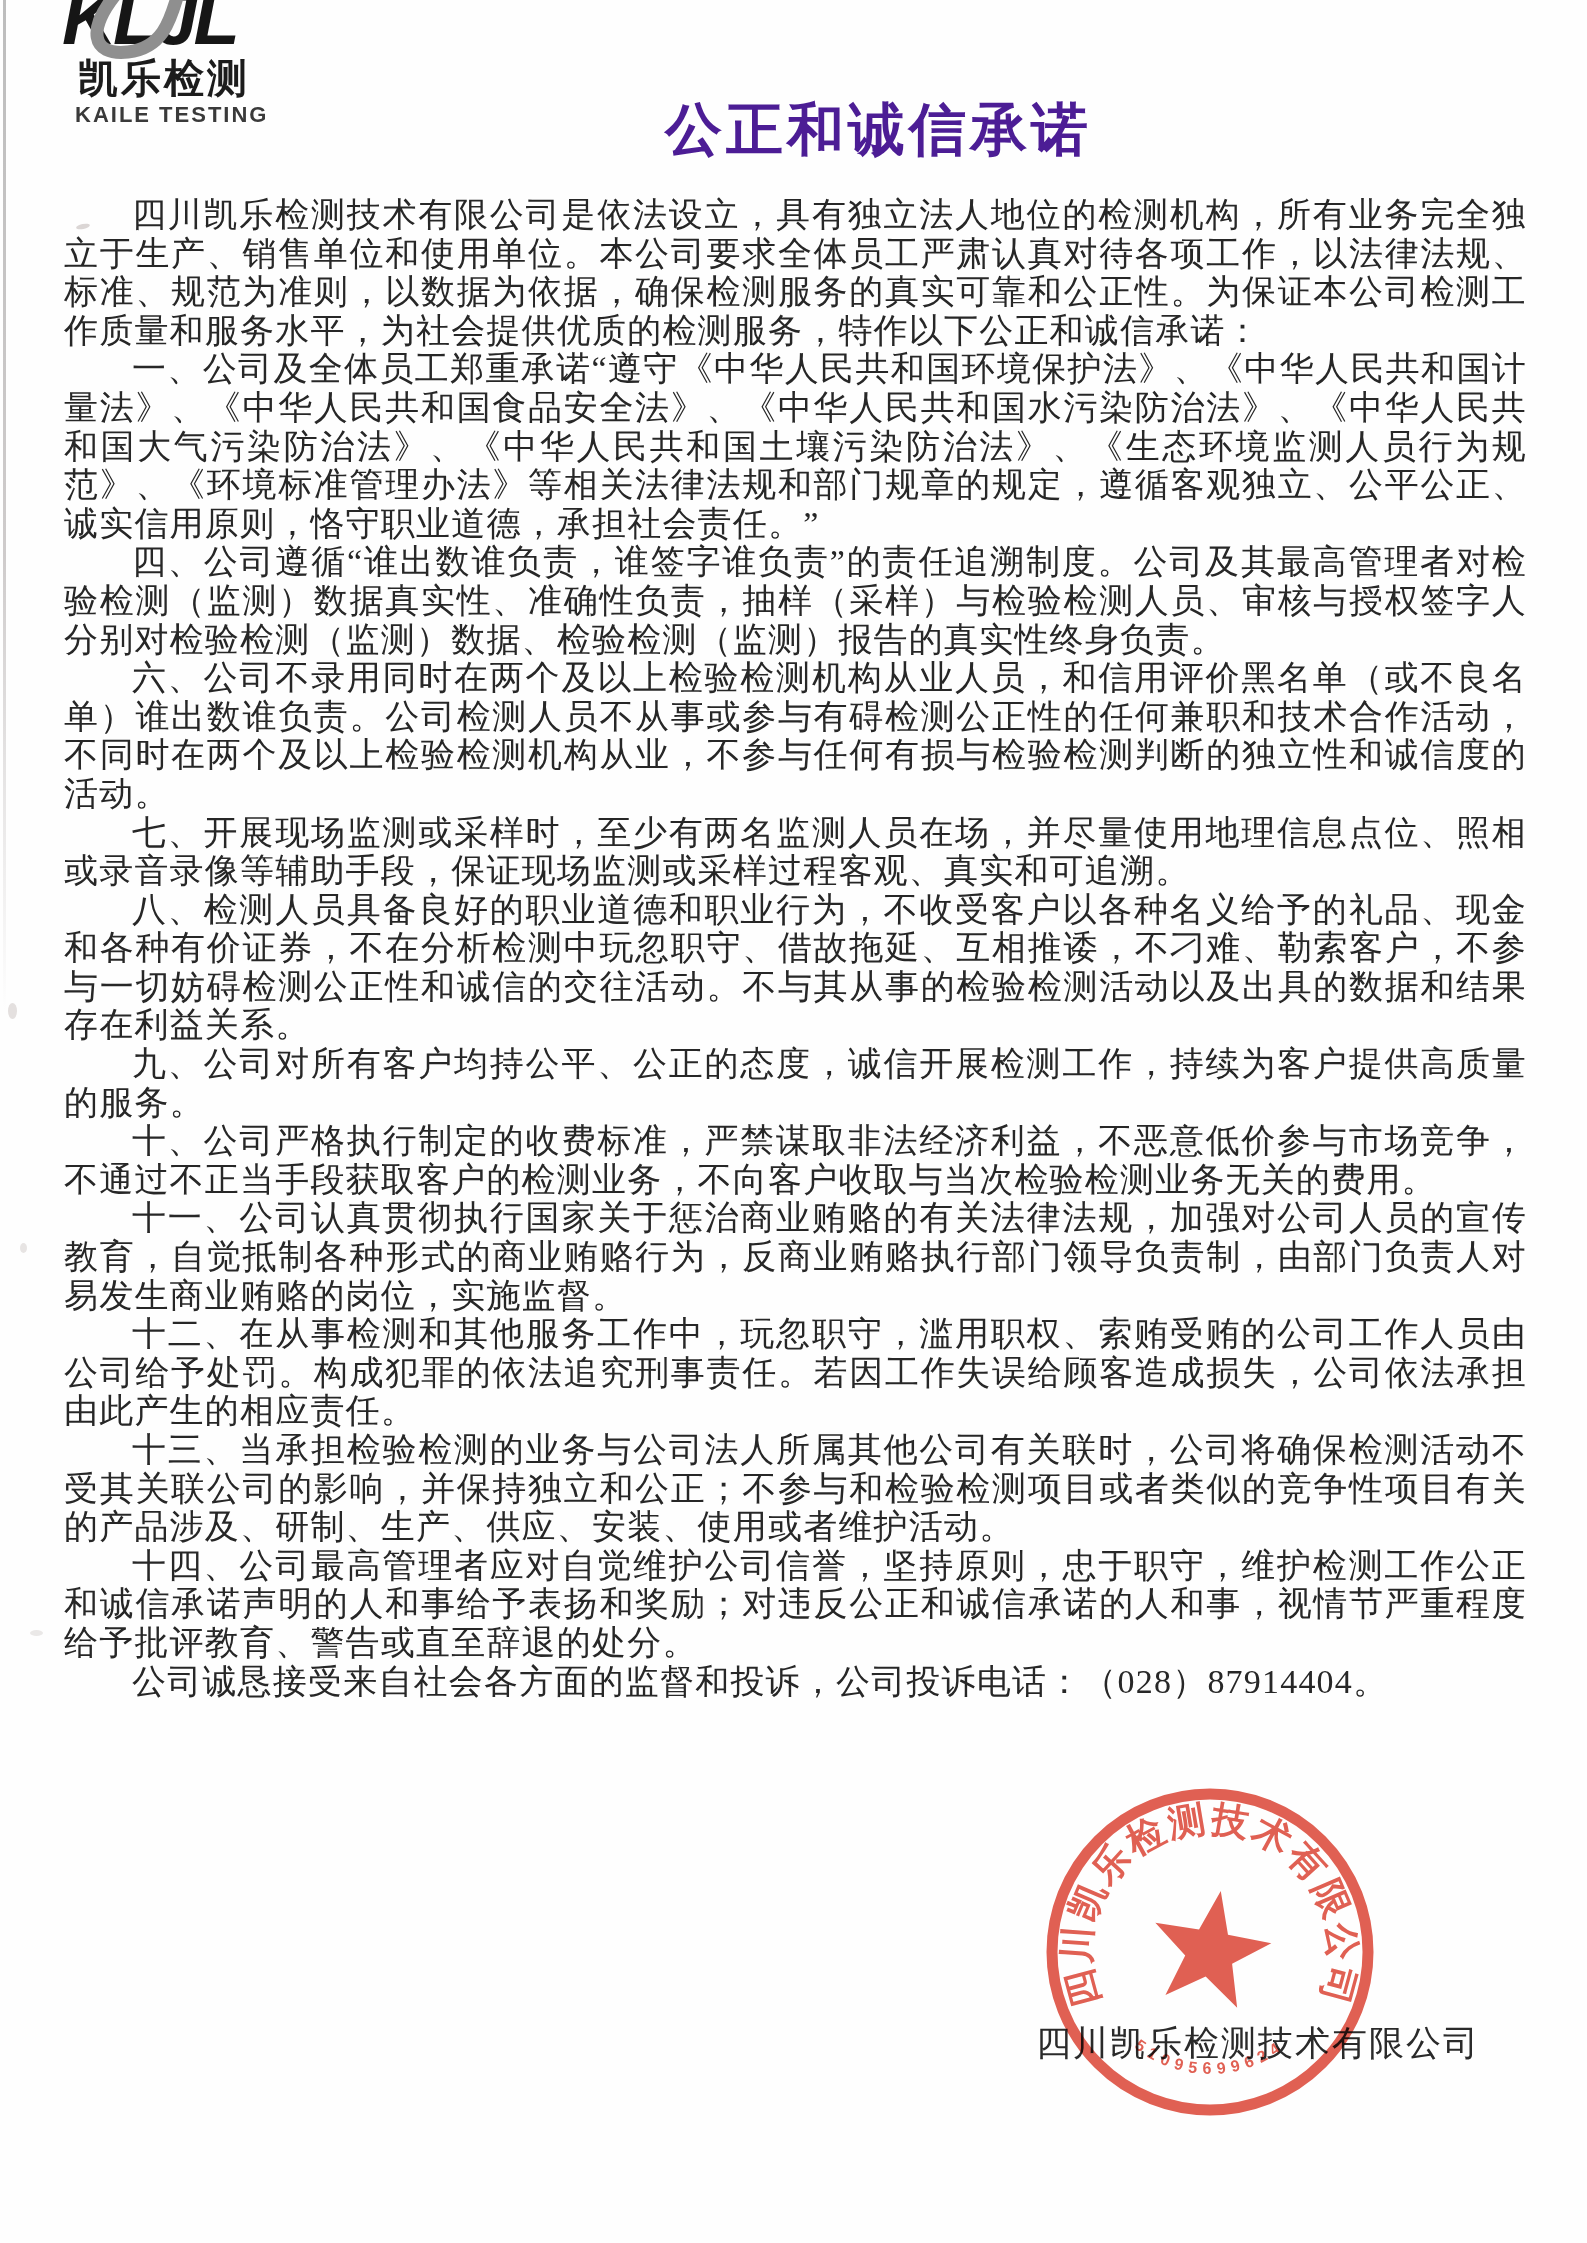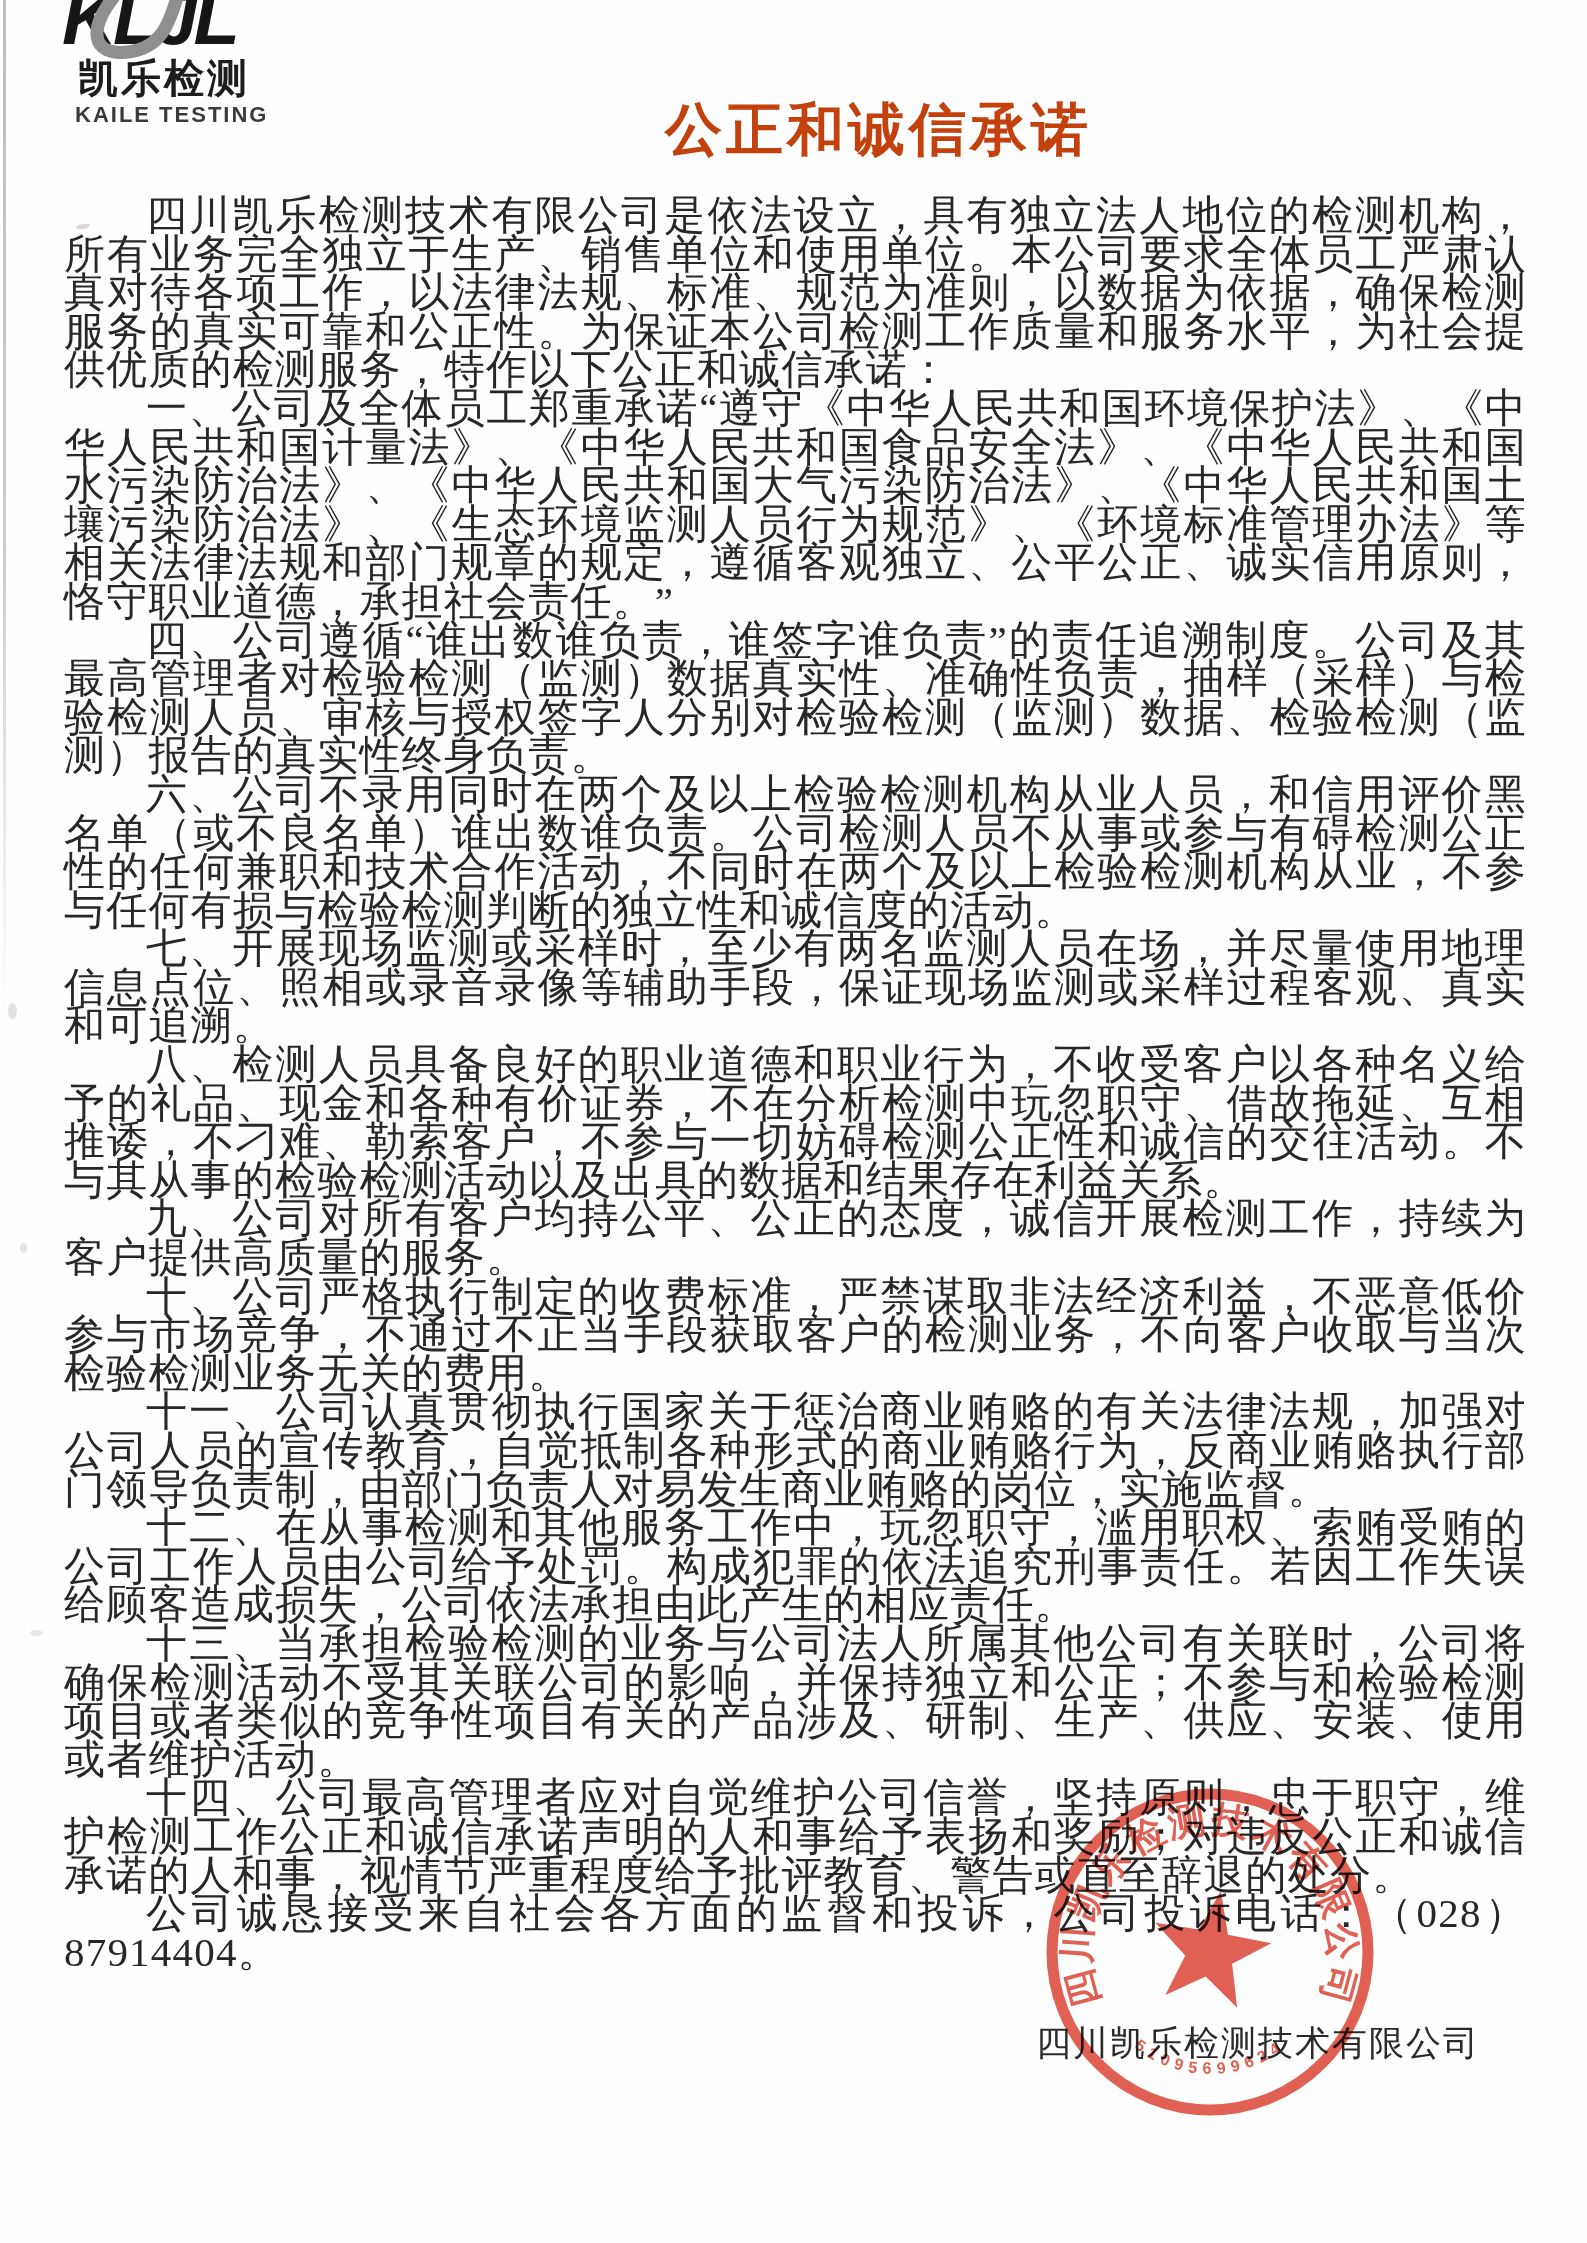--- a/index.html
+++ b/index.html
@@ -17,29 +17,29 @@
   .logo { position: absolute; left: 50px; top: -6px; width: 270px; height: 140px; }
 
   
   .doc-title {
     position: absolute;
     left: 170px; right: 0; top: 92px;
     text-align: center;
     font-size: 57px;
     font-weight: 700;
     letter-spacing: 4px;
-    color: #c2410c;
+    color: #4c1d95;
   }
 
   
   .body-text {
     position: absolute;
     left: 64px; top: 196px;
     width: 1463px;
-    font-size: 41px;
+    font-size: 34px;
     line-height: 38.6px;
     letter-spacing: 1.2px;
     text-align: justify;
     color: #272727;
   }
   .body-text p { margin: 0; text-indent: 2em; }
 
   
   .signature {
     position: absolute;

